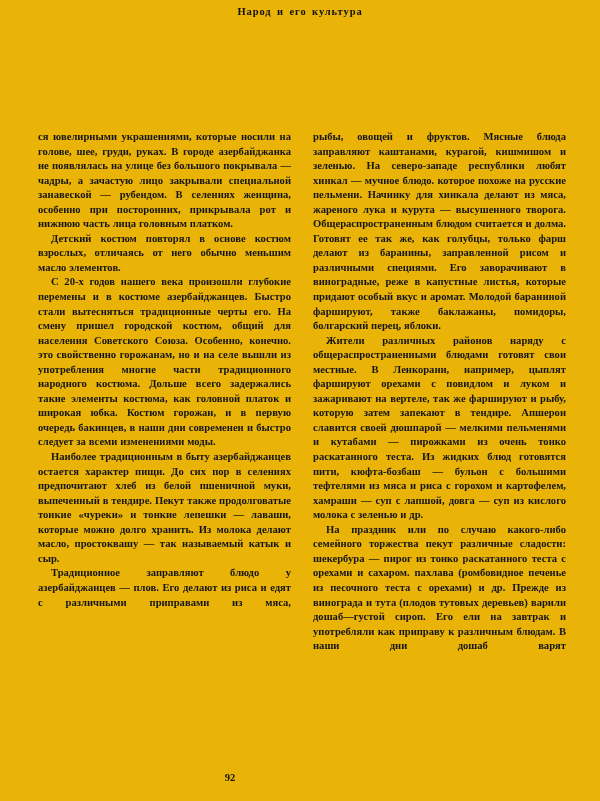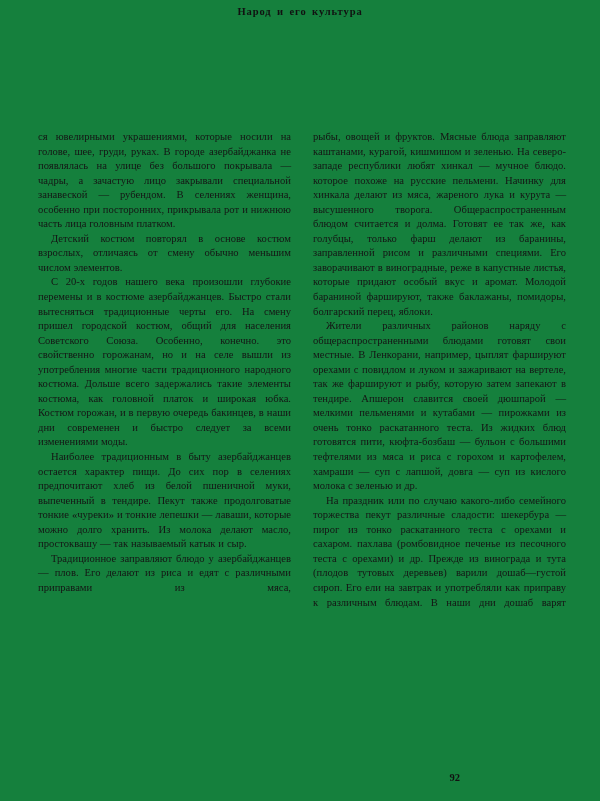--- a/index.html
+++ b/index.html
@@ -14,21 +14,21 @@
     overflow: hidden;
     font-family: "Liberation Serif", "DejaVu Serif", serif;
     color: #1a1a1a;
     -webkit-font-smoothing: antialiased;
   }
 
   
   .page {
     position: absolute;
     inset: 0;
-    background: #15803d;
+    background: #eab308;
   }
 
   
   .running-head {
     position: absolute;
     top: 6px;
     left: 0;
     right: 0;
     text-align: center;
     font-size: 10.5px;
@@ -43,20 +43,21 @@
     position: absolute;
     top: 130px;
     left: 38px;
     width: 527px;
     display: flex;
     gap: 22px;
   }
   .col {
     width: 253px;
     flex: 0 0 253px;
+    font-weight: bold;
   }
   .col p {
     margin: 0;
     text-align: justify;
     text-align-last: left;
     font-size: 10.6px;
     line-height: 14.55px;
     text-indent: 13px;
     color: #151515;
     word-spacing: 0.2px;
@@ -68,38 +69,38 @@
   .col p.last-justify {
     text-align-last: justify;
   }
 
   
   .folio {
     position: absolute;
     top: 772px;
     left: 0;
     width: 460px;
-    text-align: right;
+    text-align: center;
     font-size: 10.5px;
     font-weight: bold;
     color: #111;
   }
 </style>
 </head>
 <body>
 
 <div class="page">
 
   <div class="running-head">Народ и его культура</div>
 
   <div class="columns">
 
     <div class="col">
       <p class="cont">ся ювелирными украшениями, которые носили на голове, шее, груди, руках. В городе азербайджанка не появлялась на улице без большого покрывала — чадры, а зачастую лицо закрывали специальной занавеской — рубендом. В селениях женщина, особенно при посторонних, прикрывала рот и нижнюю часть лица головным платком.</p>
-      <p>Детский костюм повторял в основе костюм взрослых, отличаясь от смену обычно меньшим числом элементов.</p>
+      <p>Детский костюм повторял в основе костюм взрослых, отличаясь от него обычно меньшим масло элементов.</p>
       <p>С 20-х годов нашего века произошли глубокие перемены и в костюме азербайджанцев. Быстро стали вытесняться традиционные черты его. На смену пришел городской костюм, общий для населения Советского Союза. Особенно, конечно. это свойственно горожанам, но и на селе вышли из употребления многие части традиционного народного костюма. Дольше всего задержались такие элементы костюма, как головной платок и широкая юбка. Костюм горожан, и в первую очередь бакинцев, в наши дни современен и быстро следует за всеми изменениями моды.</p>
       <p>Наиболее традиционным в быту азербайджанцев остается характер пищи. До сих пор в селениях предпочитают хлеб из белой пшеничной муки, выпеченный в тендире. Пекут также продолговатые тонкие «чуреки» и тонкие лепешки — лаваши, которые можно долго хранить. Из молока делают масло, простоквашу — так называемый катык и сыр.</p>
       <p class="last-justify">Традиционное заправляют блюдо у азербайджанцев — плов. Его делают из риса и едят с различными приправами из мяса,</p>
     </div>
 
     <div class="col">
       <p class="cont">рыбы, овощей и фруктов. Мясные блюда заправляют каштанами, курагой, кишмишом и зеленью. На северо-западе республики любят хинкал — мучное блюдо. которое похоже на русские пельмени. Начинку для хинкала делают из мяса, жареного лука и курута — высушенного творога. Общераспространенным блюдом считается и долма. Готовят ее так же, как голубцы, только фарш делают из баранины, заправленной рисом и различными специями. Его заворачивают в виноградные, реже в капустные листья, которые придают особый вкус и аромат. Молодой бараниной фаршируют, также баклажаны, помидоры, болгарский перец, яблоки.</p>
       <p>Жители различных районов наряду с общераспространенными блюдами готовят свои местные. В Ленкорани, например, цыплят фаршируют орехами с повидлом и луком и зажаривают на вертеле, так же фаршируют и рыбу, которую затем запекают в тендире. Апшерон славится своей дюшпарой — мелкими пельменями и кутабами — пирожками из очень тонко раскатанного теста. Из жидких блюд готовятся пити, кюфта-бозбаш — бульон с большими тефтелями из мяса и риса с горохом и картофелем, хамраши — суп с лапшой, довга — суп из кислого молока с зеленью и др.</p>
       <p class="last-justify">На праздник или по случаю какого-либо семейного торжества пекут различные сладости: шекербура — пирог из тонко раскатанного теста с орехами и сахаром. пахлава (ромбовидное печенье из песочного теста с орехами) и др. Прежде из винограда и тута (плодов тутовых деревьев) варили дошаб—густой сироп. Его ели на завтрак и употребляли как приправу к различным блюдам. В наши дни дошаб варят</p>
     </div>

